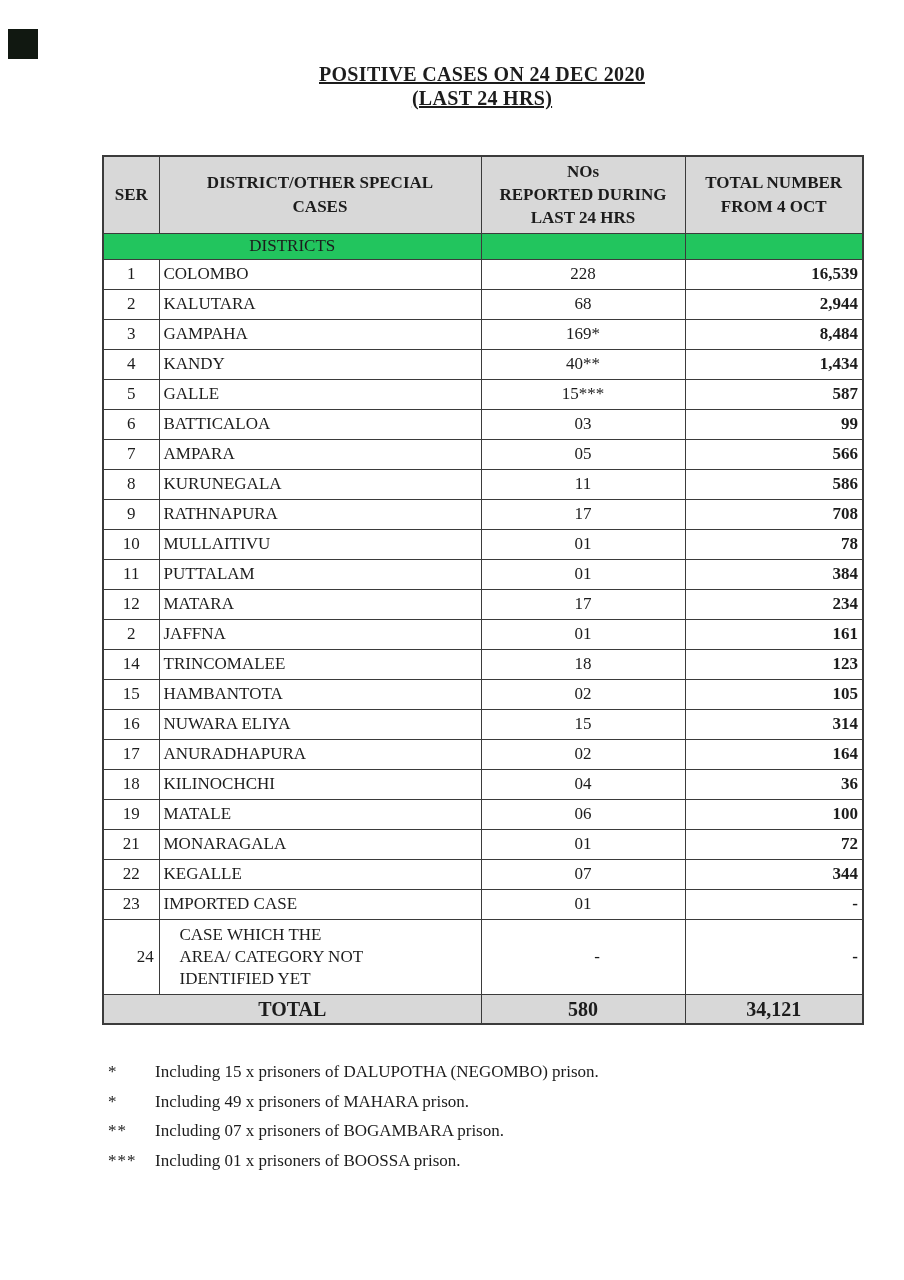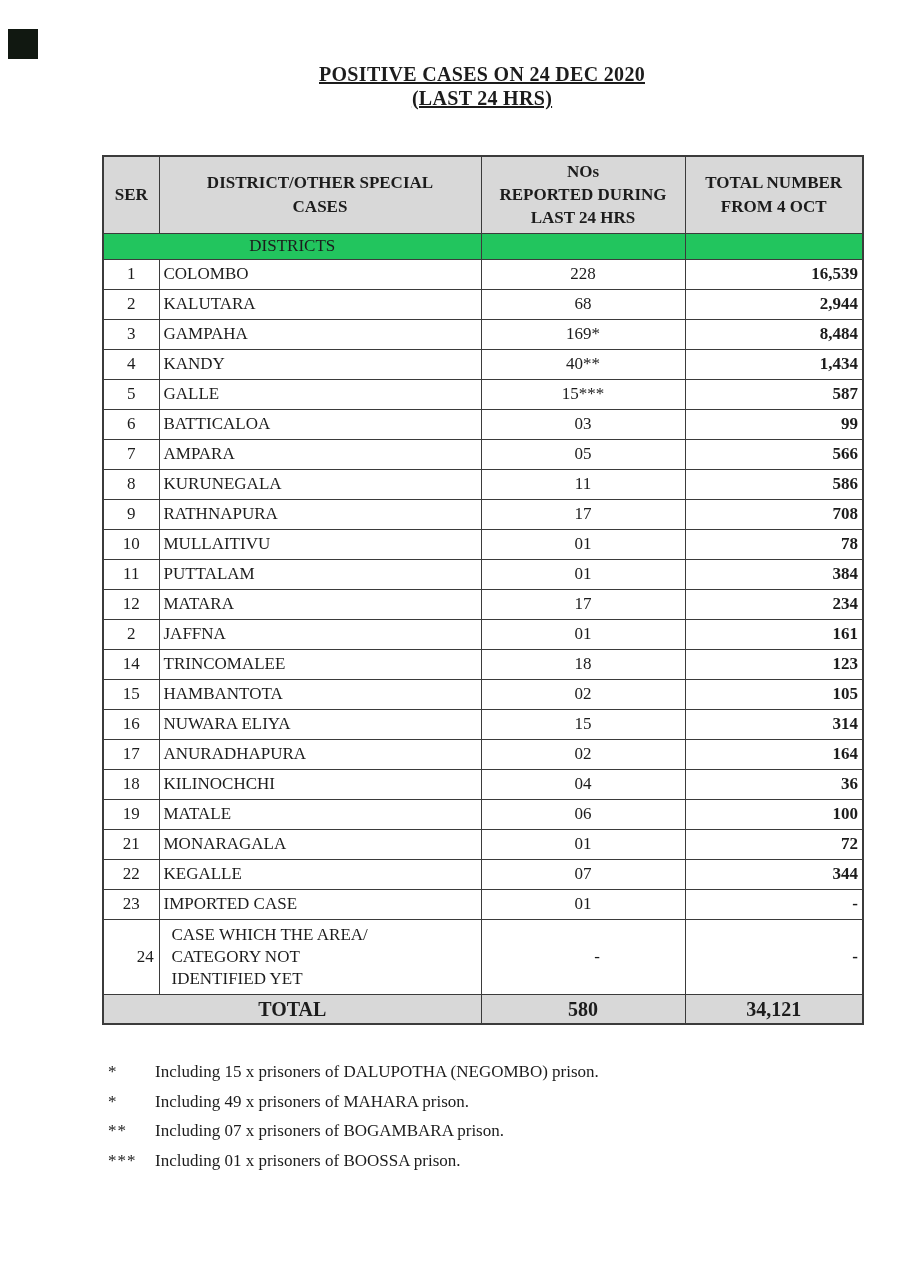--- a/index.html
+++ b/index.html
@@ -57,21 +57,21 @@
     vertical-align: middle; padding: 0;
   }
 
   tbody.data-rows td { height: 30px; font-size: 17px; vertical-align: middle; }
   td.c-ser  { text-align: center; }
   td.c-district { text-align: left; padding-left: 12px; }
   td.c-nos  { text-align: center; font-size: 16px; margin-left: 14px; }
   td.c-total { text-align: right; font-size: 16px; font-weight: bold; }
 
   tr.tall-row td { height: 66px; padding-left: 32px; }
-  tr.tall-row td.c-district { line-height: 1.3; padding: 4px 108px 4px 12px; }
+  tr.tall-row td.c-district { line-height: 1.3; padding: 4px 108px 4px 20px; }
 
   .total-row td {
     background: #d8d8d8; height: 30px;
     font-size: 20px; font-weight: bold; text-align: center;
     vertical-align: middle;
   }
 
   .footnotes { position: absolute; top: 1062px; left: 108px; width: 760px; }
   .fn { display: flex; align-items: flex-start; height: 29.5px; font-size: 17px; }
   .fn-marker { width: 47px; flex: 0 0 47px; letter-spacing: 1px; }

